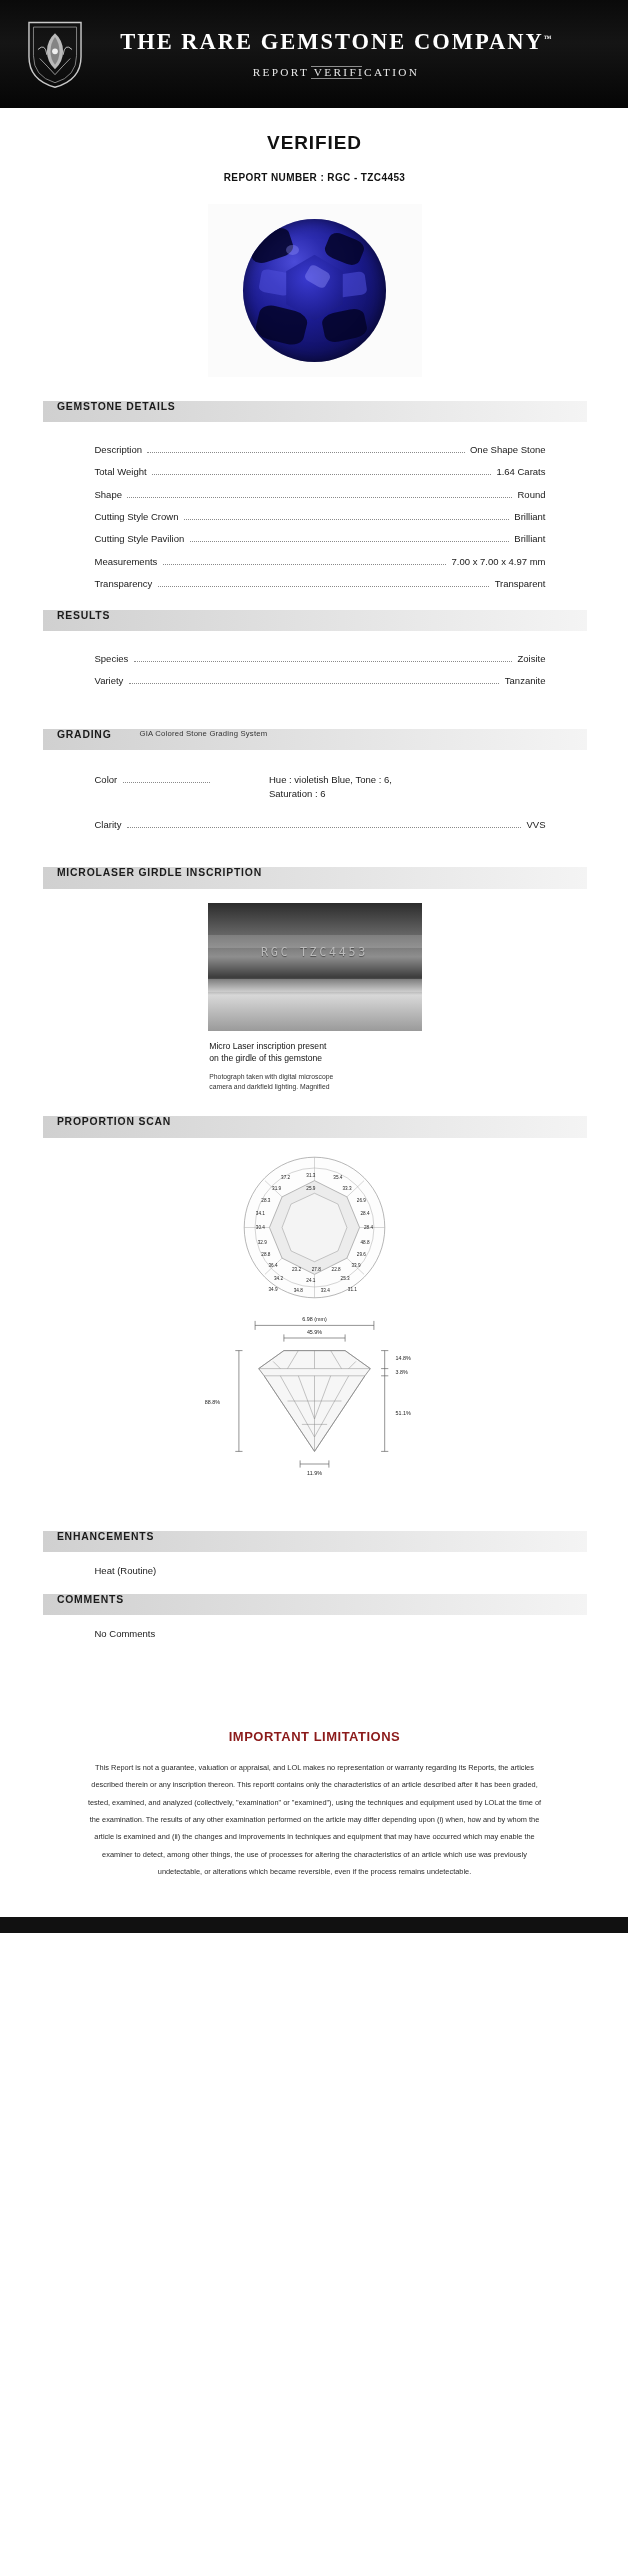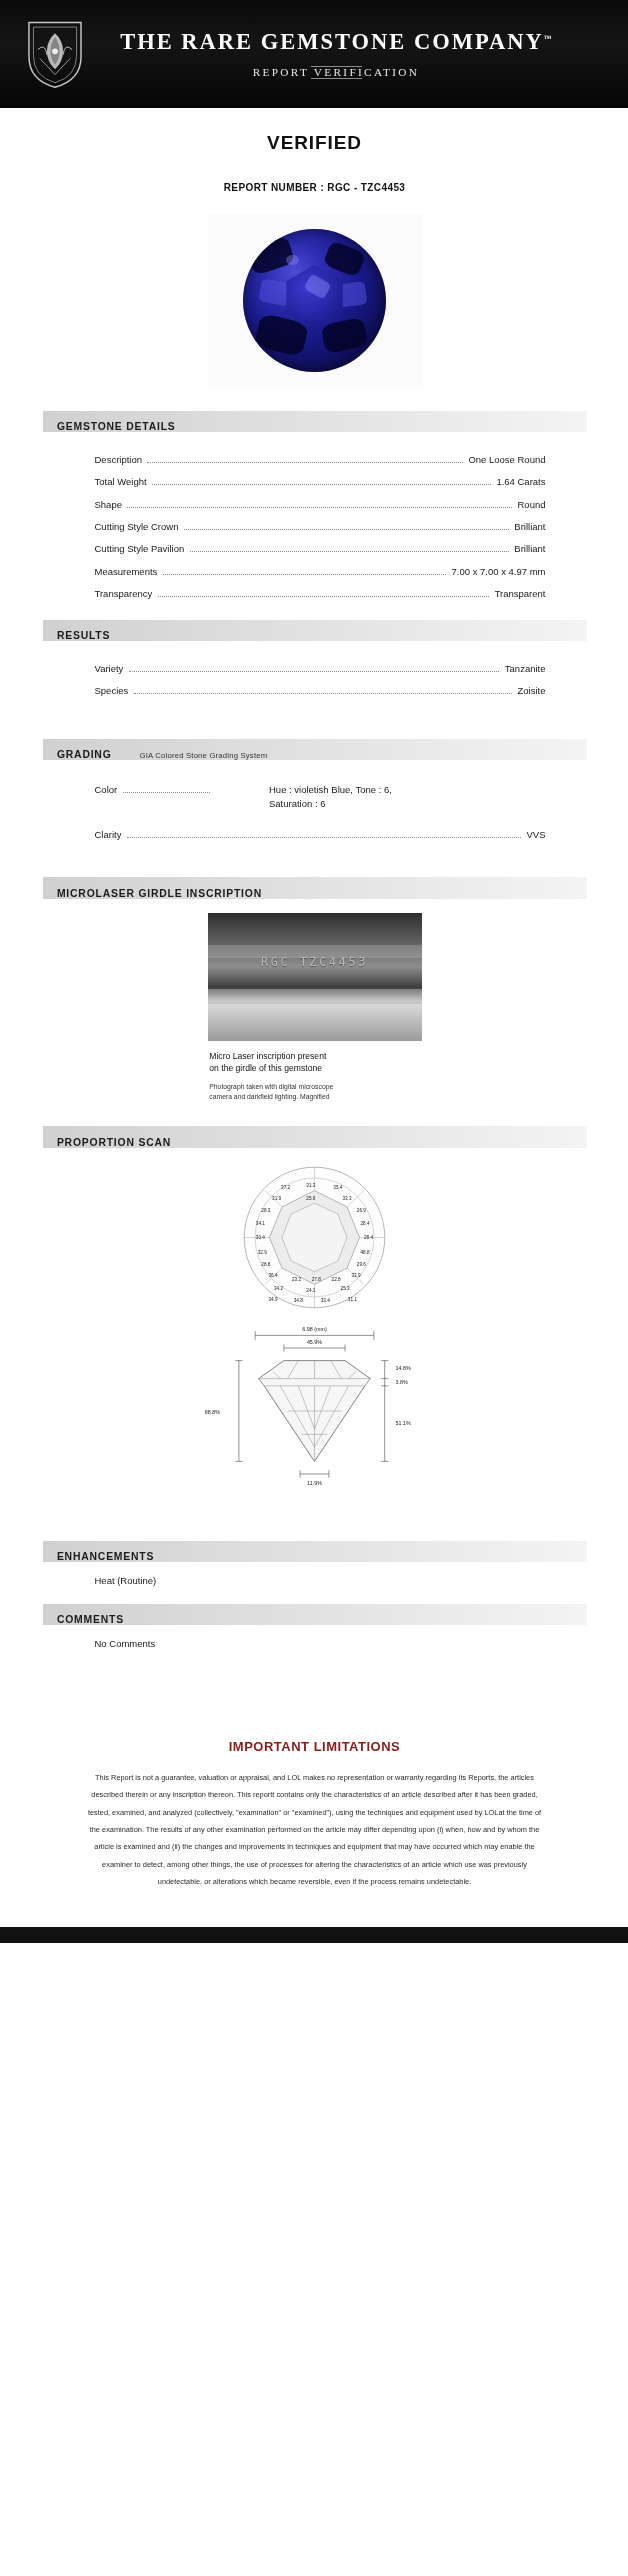--- a/index.html
+++ b/index.html
@@ -88,21 +88,21 @@
   }
   .verified-title {
     font-size: 19px;
     font-weight: bold;
     letter-spacing: 0.9px;
     color: #111;
   }
   .report-number {
     font-size: 10px;
     font-weight: bold;
-    margin-top: 28px;
+    margin-top: 18px;
     letter-spacing: 0.4px;
     color: #111;
   }
 
   
   .gem-photo-wrap {
     display: flex;
     justify-content: center;
     margin-top: 14.4px;
   }
@@ -144,21 +144,21 @@
     clip-path: polygon(50% 0%, 93% 25%, 93% 75%, 50% 100%, 7% 75%, 7% 25%);
   }
 
   
   .section-bar {
     margin: 0 auto;
     width: 544px;
     height: 21.6px;
     background: linear-gradient(90deg, #d0d0d0 0%, #e4e4e4 55%, #f4f4f4 100%);
     display: flex;
-    align-items: flex-end;
+    align-items: flex-start;
     padding-left: 14.4px;
   }
   .section-bar .title {
     font-size: 10.4px;
     font-weight: bold;
     letter-spacing: 0.8px;
     color: #1b1b1b;
   }
   .section-bar .sub {
     font-size: 7.7px;
@@ -381,21 +381,21 @@
 
   <div class="spacer-26"></div>
 
   <div class="section-bar">
     <span class="title">GEMSTONE DETAILS</span>
   </div>
   <div class="details">
     <div class="row">
       <span class="label">Description</span>
       <span class="dots"></span>
-      <span class="value">One Loose Round</span>
+      <span class="value">One Shape Stone</span>
     </div>
     <div class="row">
       <span class="label">Total Weight</span>
       <span class="dots"></span>
       <span class="value">1.64 Carats</span>
     </div>
     <div class="row">
       <span class="label">Shape</span>
       <span class="dots"></span>
       <span class="value">Round</span>
@@ -422,28 +422,28 @@
     </div>
   </div>
 
   <div class="spacer-10"></div>
 
   <div class="section-bar">
     <span class="title">RESULTS</span>
   </div>
   <div class="details">
     <div class="row">
+      <span class="label">Species</span>
+      <span class="dots"></span>
+      <span class="value">Zoisite</span>
+    </div>
+    <div class="row">
       <span class="label">Variety</span>
       <span class="dots"></span>
       <span class="value">Tanzanite</span>
-    </div>
-    <div class="row">
-      <span class="label">Species</span>
-      <span class="dots"></span>
-      <span class="value">Zoisite</span>
     </div>
   </div>
 
   <div class="spacer-34"></div>
 
   <div class="section-bar">
     <span class="title">GRADING</span>
     <span class="sub">GIA Colored Stone Grading System</span>
   </div>
   <div class="grading-body">

